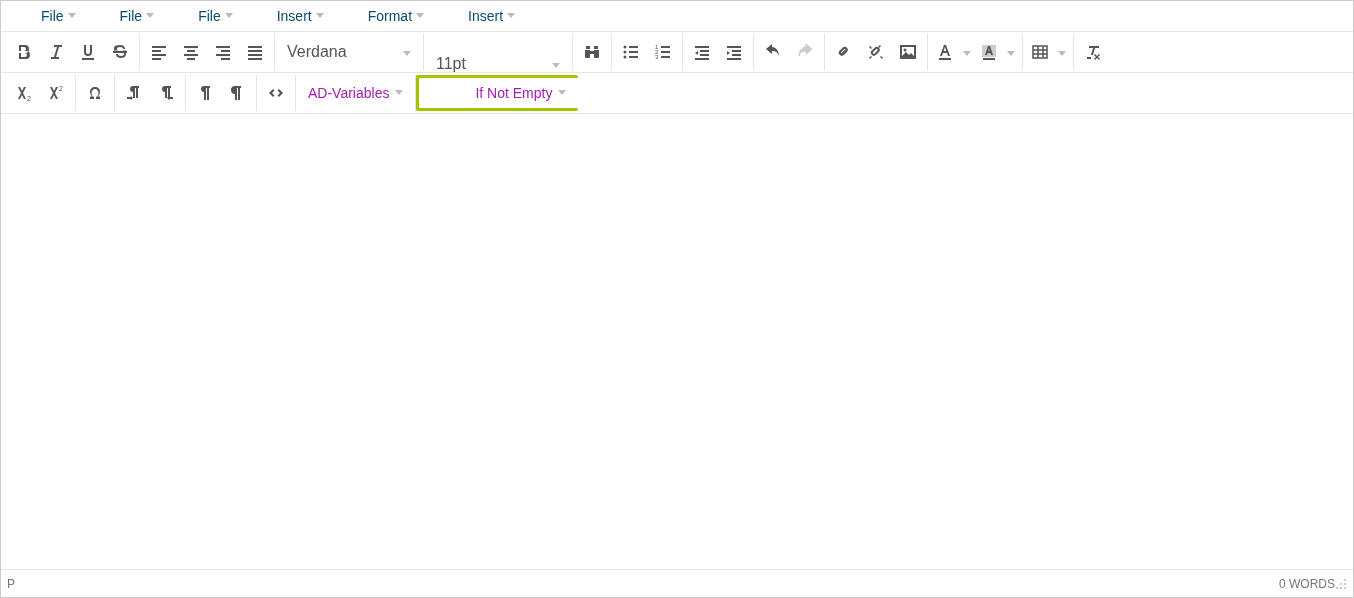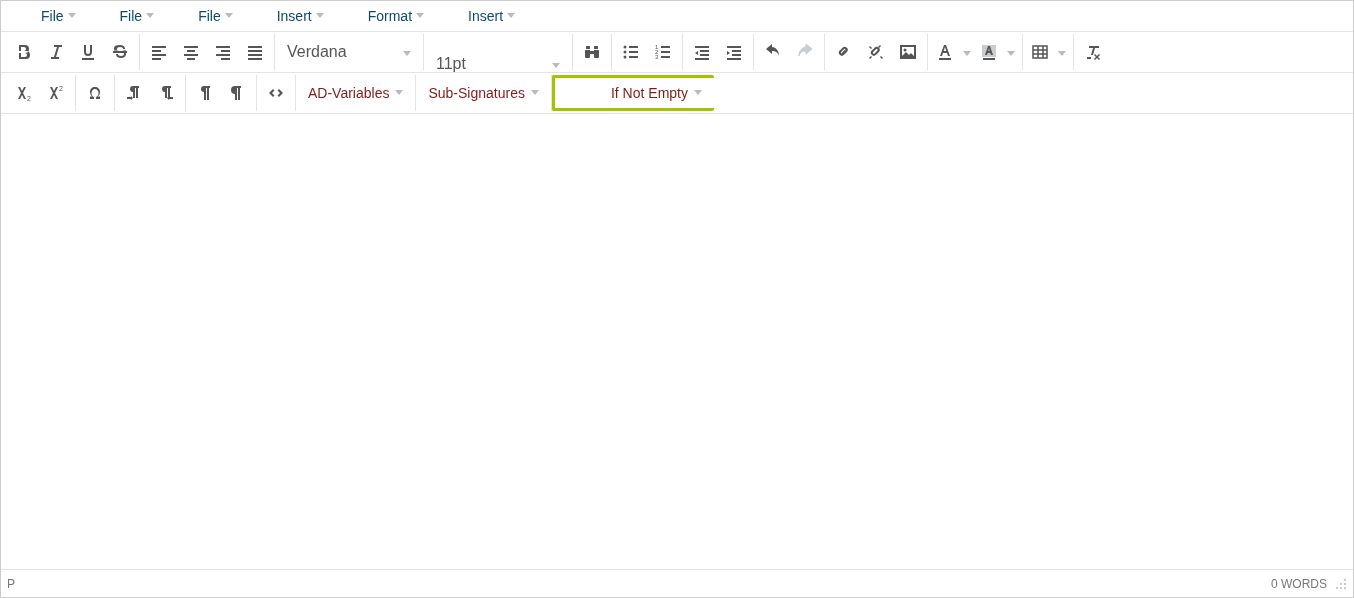--- a/index.html
+++ b/index.html
@@ -92,21 +92,21 @@
   }
   .font-family-select { width: 140px; }
   .font-size-select { width: 140px; margin-top: 23px; }
 
   .tb-text-btn {
     display: flex;
     align-items: center;
     height: 30px;
     padding: 0 8px;
     cursor: pointer;
-    color: #7f1d1d;
+    color: #a21caf;
     font-size: 14px;
   }
   .highlight {
     border: 3px solid #a4c400;
     border-radius: 2px;
     padding-left: 48px;
   }
 
   
   .editing-area {
@@ -512,48 +512,38 @@
       <div class="tb-text-btn">
         <span>AD-Variables</span>
         <span class="caret" style="margin-left:6px;">
           <svg width="8" height="6">
               <path d="M0 0 L8 0 L4 5 Z" fill="#b8bbbf"></path>
             </svg>
         </span>
       </div>
     </div>
 
-    <div class="tb-group">
-      <div class="tb-text-btn">
-        <span>Sub-Signatures</span>
-        <span class="caret" style="margin-left:6px;">
-          <svg width="8" height="6">
-              <path d="M0 0 L8 0 L4 5 Z" fill="#b8bbbf"></path>
-            </svg>
-        </span>
-      </div>
-    </div>
 
     <div class="tb-group highlight" style="border-right:none;">
       <div class="tb-text-btn">
         <span>If Not Empty</span>
         <span class="caret" style="margin-left:6px;">
           <svg width="8" height="6">
               <path d="M0 0 L8 0 L4 5 Z" fill="#b8bbbf"></path>
             </svg>
         </span>
       </div>
     </div>
   </div>
 
   <div class="editing-area" contenteditable="true" style=""></div>
 
   <div class="statusbar">
     <span>P</span>
-    <div style="display:flex;align-items:center;gap:8px;">
+    <div style="display:flex;align-items:center;gap:0;">
       <span>0 WORDS</span>
       <span class="resize-grip">
         <svg width="12" height="12">
           <circle cx="10" cy="2" r="1" fill="#b8bbbf"></circle>
           <circle cx="6" cy="6" r="1" fill="#b8bbbf"></circle>
           <circle cx="10" cy="6" r="1" fill="#b8bbbf"></circle>
           <circle cx="2" cy="10" r="1" fill="#b8bbbf"></circle>
           <circle cx="6" cy="10" r="1" fill="#b8bbbf"></circle>
           <circle cx="10" cy="10" r="1" fill="#b8bbbf"></circle>
         </svg>

